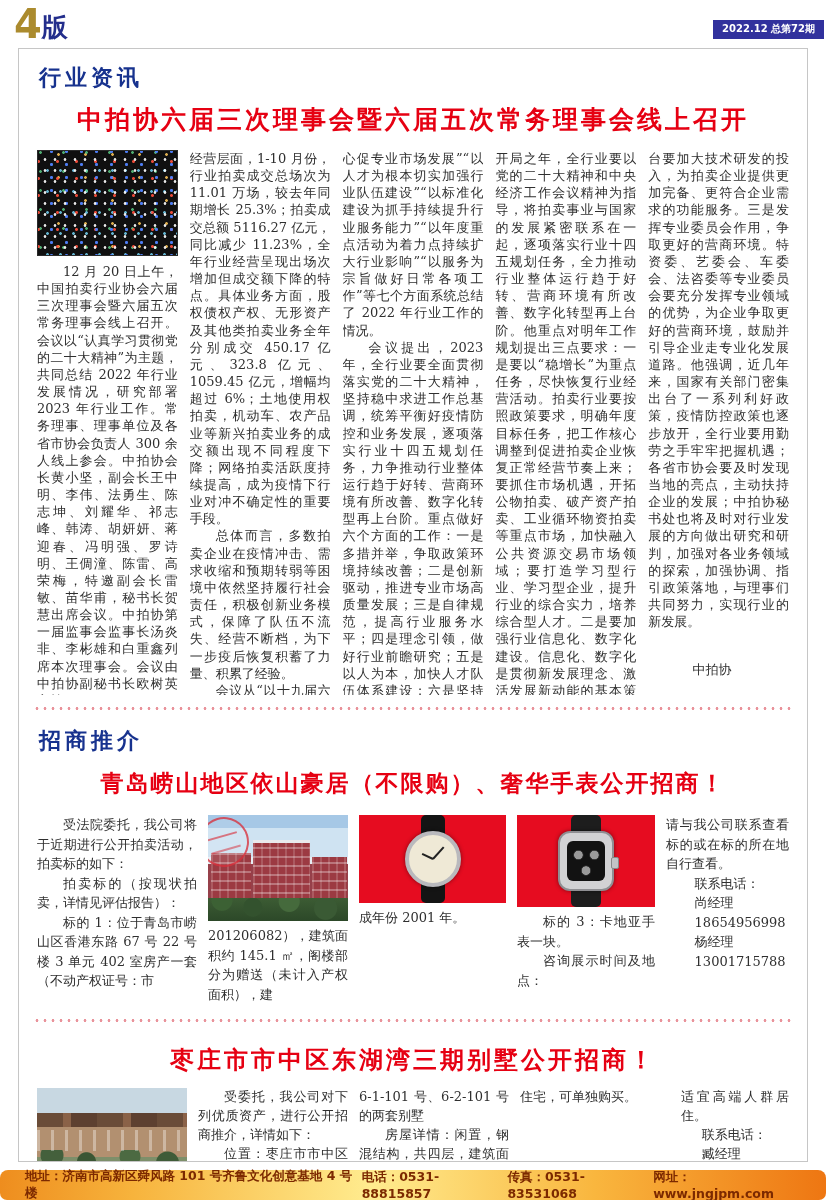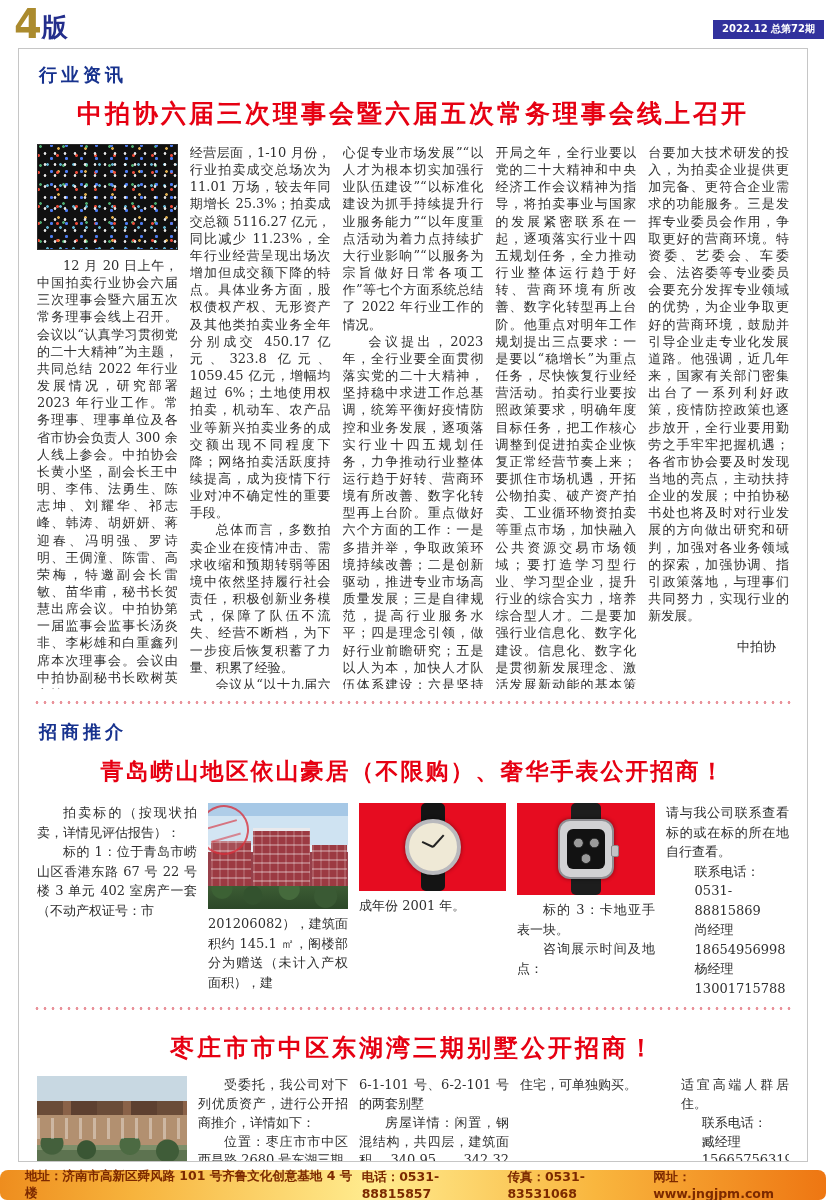--- a/index.html
+++ b/index.html
@@ -13,33 +13,33 @@
   .page-num{font-family:"DejaVu Sans","Liberation Sans",sans-serif;font-weight:bold;
     font-size:40px;line-height:40px;color:#ab8b2e;letter-spacing:-2px;}
   .page-suffix{font-family:"DejaVu Sans","Liberation Sans",sans-serif;font-weight:bold;
     font-size:26px;line-height:34px;color:#232e8c;}
   .issue-badge{position:absolute;top:20px;right:2px;background:#31319d;color:#ffffff;
     font-family:"DejaVu Sans","Liberation Sans",sans-serif;font-size:10px;font-weight:bold;
     padding:2px 9px 3px;}
   
   .main-box{position:absolute;top:48px;left:18px;width:790px;height:1114px;
     border:1px solid #c6c6c6;background:#ffffff;overflow:hidden;box-sizing:border-box;}
-  .section-label{margin:14px 0 0 20px;font-size:18px;font-weight:bold;color:#17328e;
+  .section-label{margin:14px 0 0 20px;font-size:22px;font-weight:bold;color:#17328e;
     letter-spacing:4px;}
   .headline{margin:10px 8px 0;text-align:center;font-family:"DejaVu Sans","Liberation Sans",sans-serif;
     font-weight:800;color:#e60012;}
   .headline.h1{font-size:25px;letter-spacing:3px;}
   .headline.h2{font-size:23px;letter-spacing:2px;margin-top:12px;}
   .headline.h3{font-size:24px;letter-spacing:3px;margin-top:20px;}
   
   .article{display:flex;gap:12px;margin:14px 18px 0;height:545px;overflow:hidden;}
   .article .col{flex:1 1 0;text-align:justify;font-size:13px;line-height:1.32;overflow:hidden;}
   .p{margin:0;text-indent:2em;}
   .p.cont{text-indent:0;}
-  .signature{margin-top:14px;text-align:right;padding-right:1em;text-indent:0;}
+  .signature{margin-top:31px;text-align:center;padding-right:1em;text-indent:0;}
   
   .conf-photo{height:104px;margin-bottom:7px;border:1px solid #2a2a2a;background:#101010;
     background-image:
       radial-gradient(circle, rgba(255,255,255,.9) 1px, transparent 1.7px),
       radial-gradient(circle, rgba(80,130,255,.95) 1.2px, transparent 1.9px),
       radial-gradient(circle, rgba(255,80,60,.9) 1.1px, transparent 1.8px),
       radial-gradient(circle, rgba(90,200,130,.85) 1px, transparent 1.7px),
       radial-gradient(circle, rgba(255,200,90,.85) 1px, transparent 1.7px),
       radial-gradient(circle, rgba(120,220,255,.8) 1px, transparent 1.7px);
     background-size:10px 11px,15px 13px,19px 17px,23px 19px,27px 23px,13px 21px;
@@ -170,20 +170,21 @@
     </div>
   </div>
 
   <div class="dotrule"></div>
 
   <div class="section-label">招商推介</div>
   <div class="headline h2">青岛崂山地区依山豪居（不限购）、奢华手表公开招商！</div>
 
   <div class="promo1">
     <div class="pc1 t">
+      <p class="p">受法院委托，我公司将于近期进行公开拍卖活动，拍卖标的如下：</p>
       <p class="p">拍卖标的（按现状拍卖，详情见评估报告）：</p>
       <p class="p">标的 1：位于青岛市崂山区香港东路 67 号 22 号楼 3 单元 402 室房产一套（不动产权证号：市</p>
     </div>
     <div class="pc2 t">
       <div class="photo qd">
         <div class="b b1"></div>
         <div class="b b2"></div>
         <div class="b b3"></div>
         <div class="g"></div>
         <div class="stamp"></div>
@@ -203,21 +204,20 @@
         <div class="case">
           <div class="face"></div>
         </div>
       </div>
       <p class="p">标的 3：卡地亚手表一块。</p>
       <p class="p">咨询展示时间及地点：</p>
     </div>
     <div class="pc5 t contact">
       <p>请与我公司联系查看标的或在标的所在地自行查看。</p>
       <p class="line">联系电话：</p>
-      <p class="line">0531-88815869</p>
       <p class="line">尚经理</p>
       <p class="line">18654956998</p>
       <p class="line">杨经理</p>
       <p class="line">13001715788</p>
     </div>
   </div>
 
   <div class="dotrule"></div>
 
   <div class="headline h3">枣庄市市中区东湖湾三期别墅公开招商！</div>

